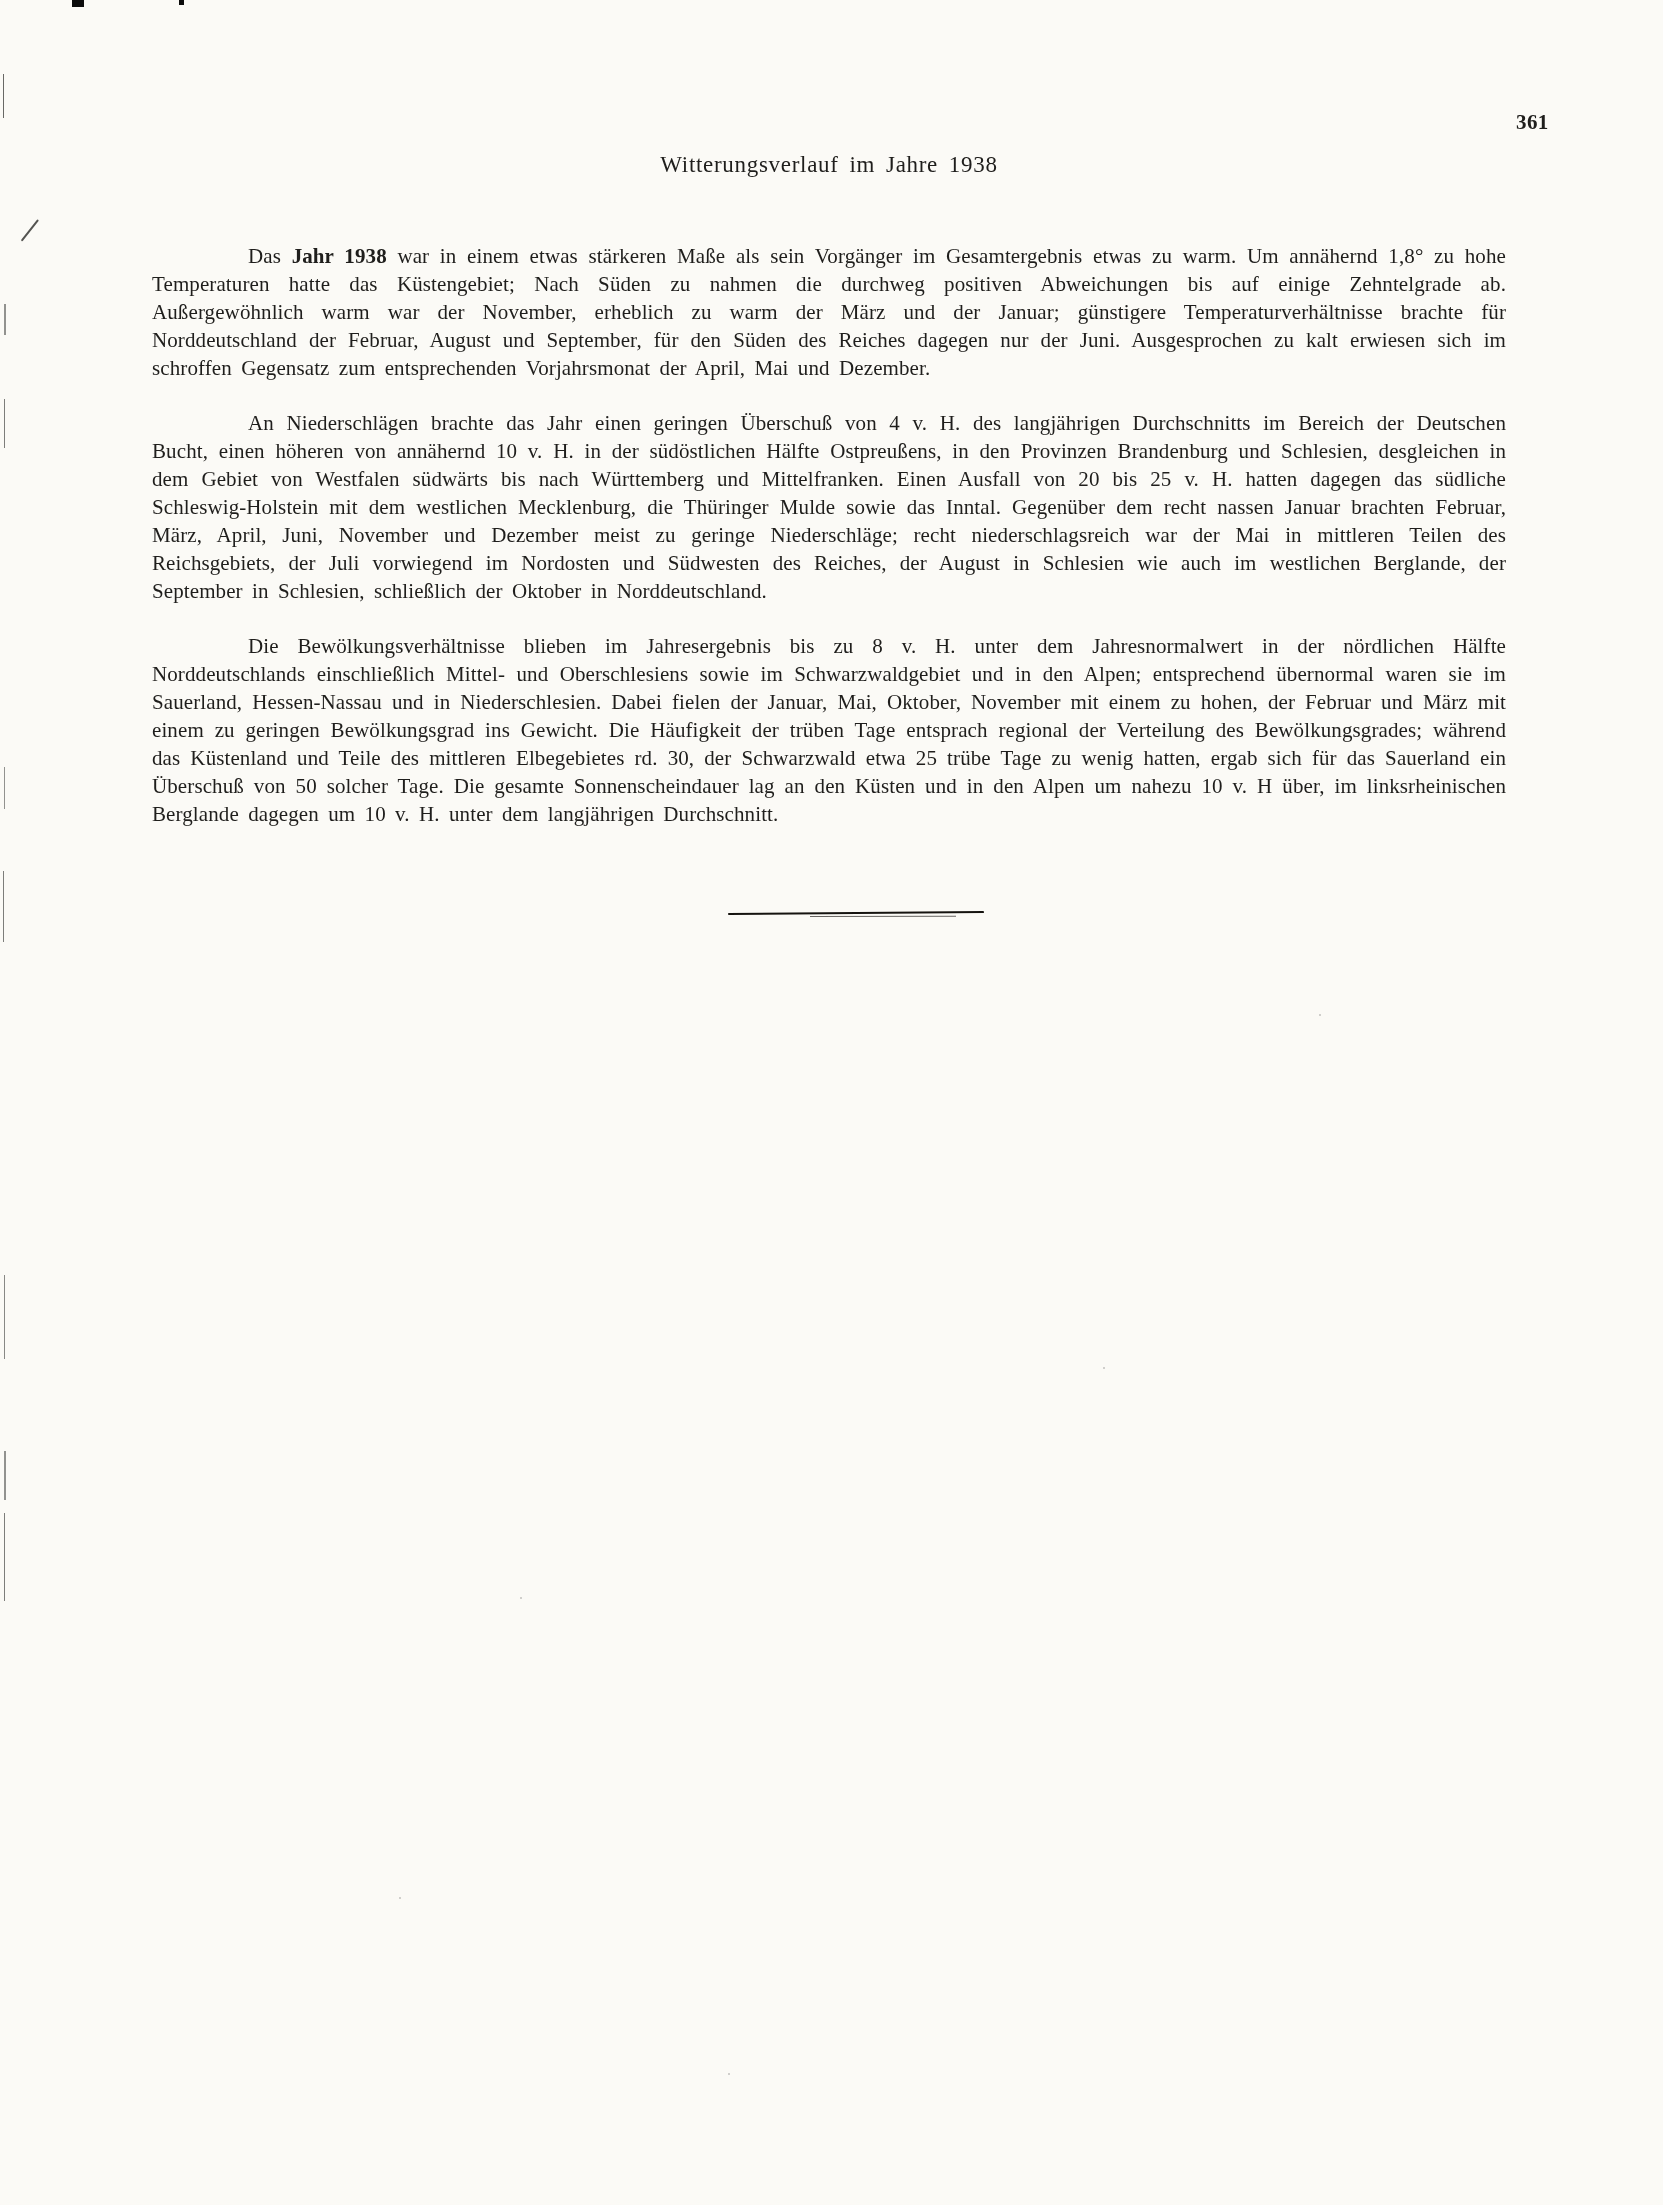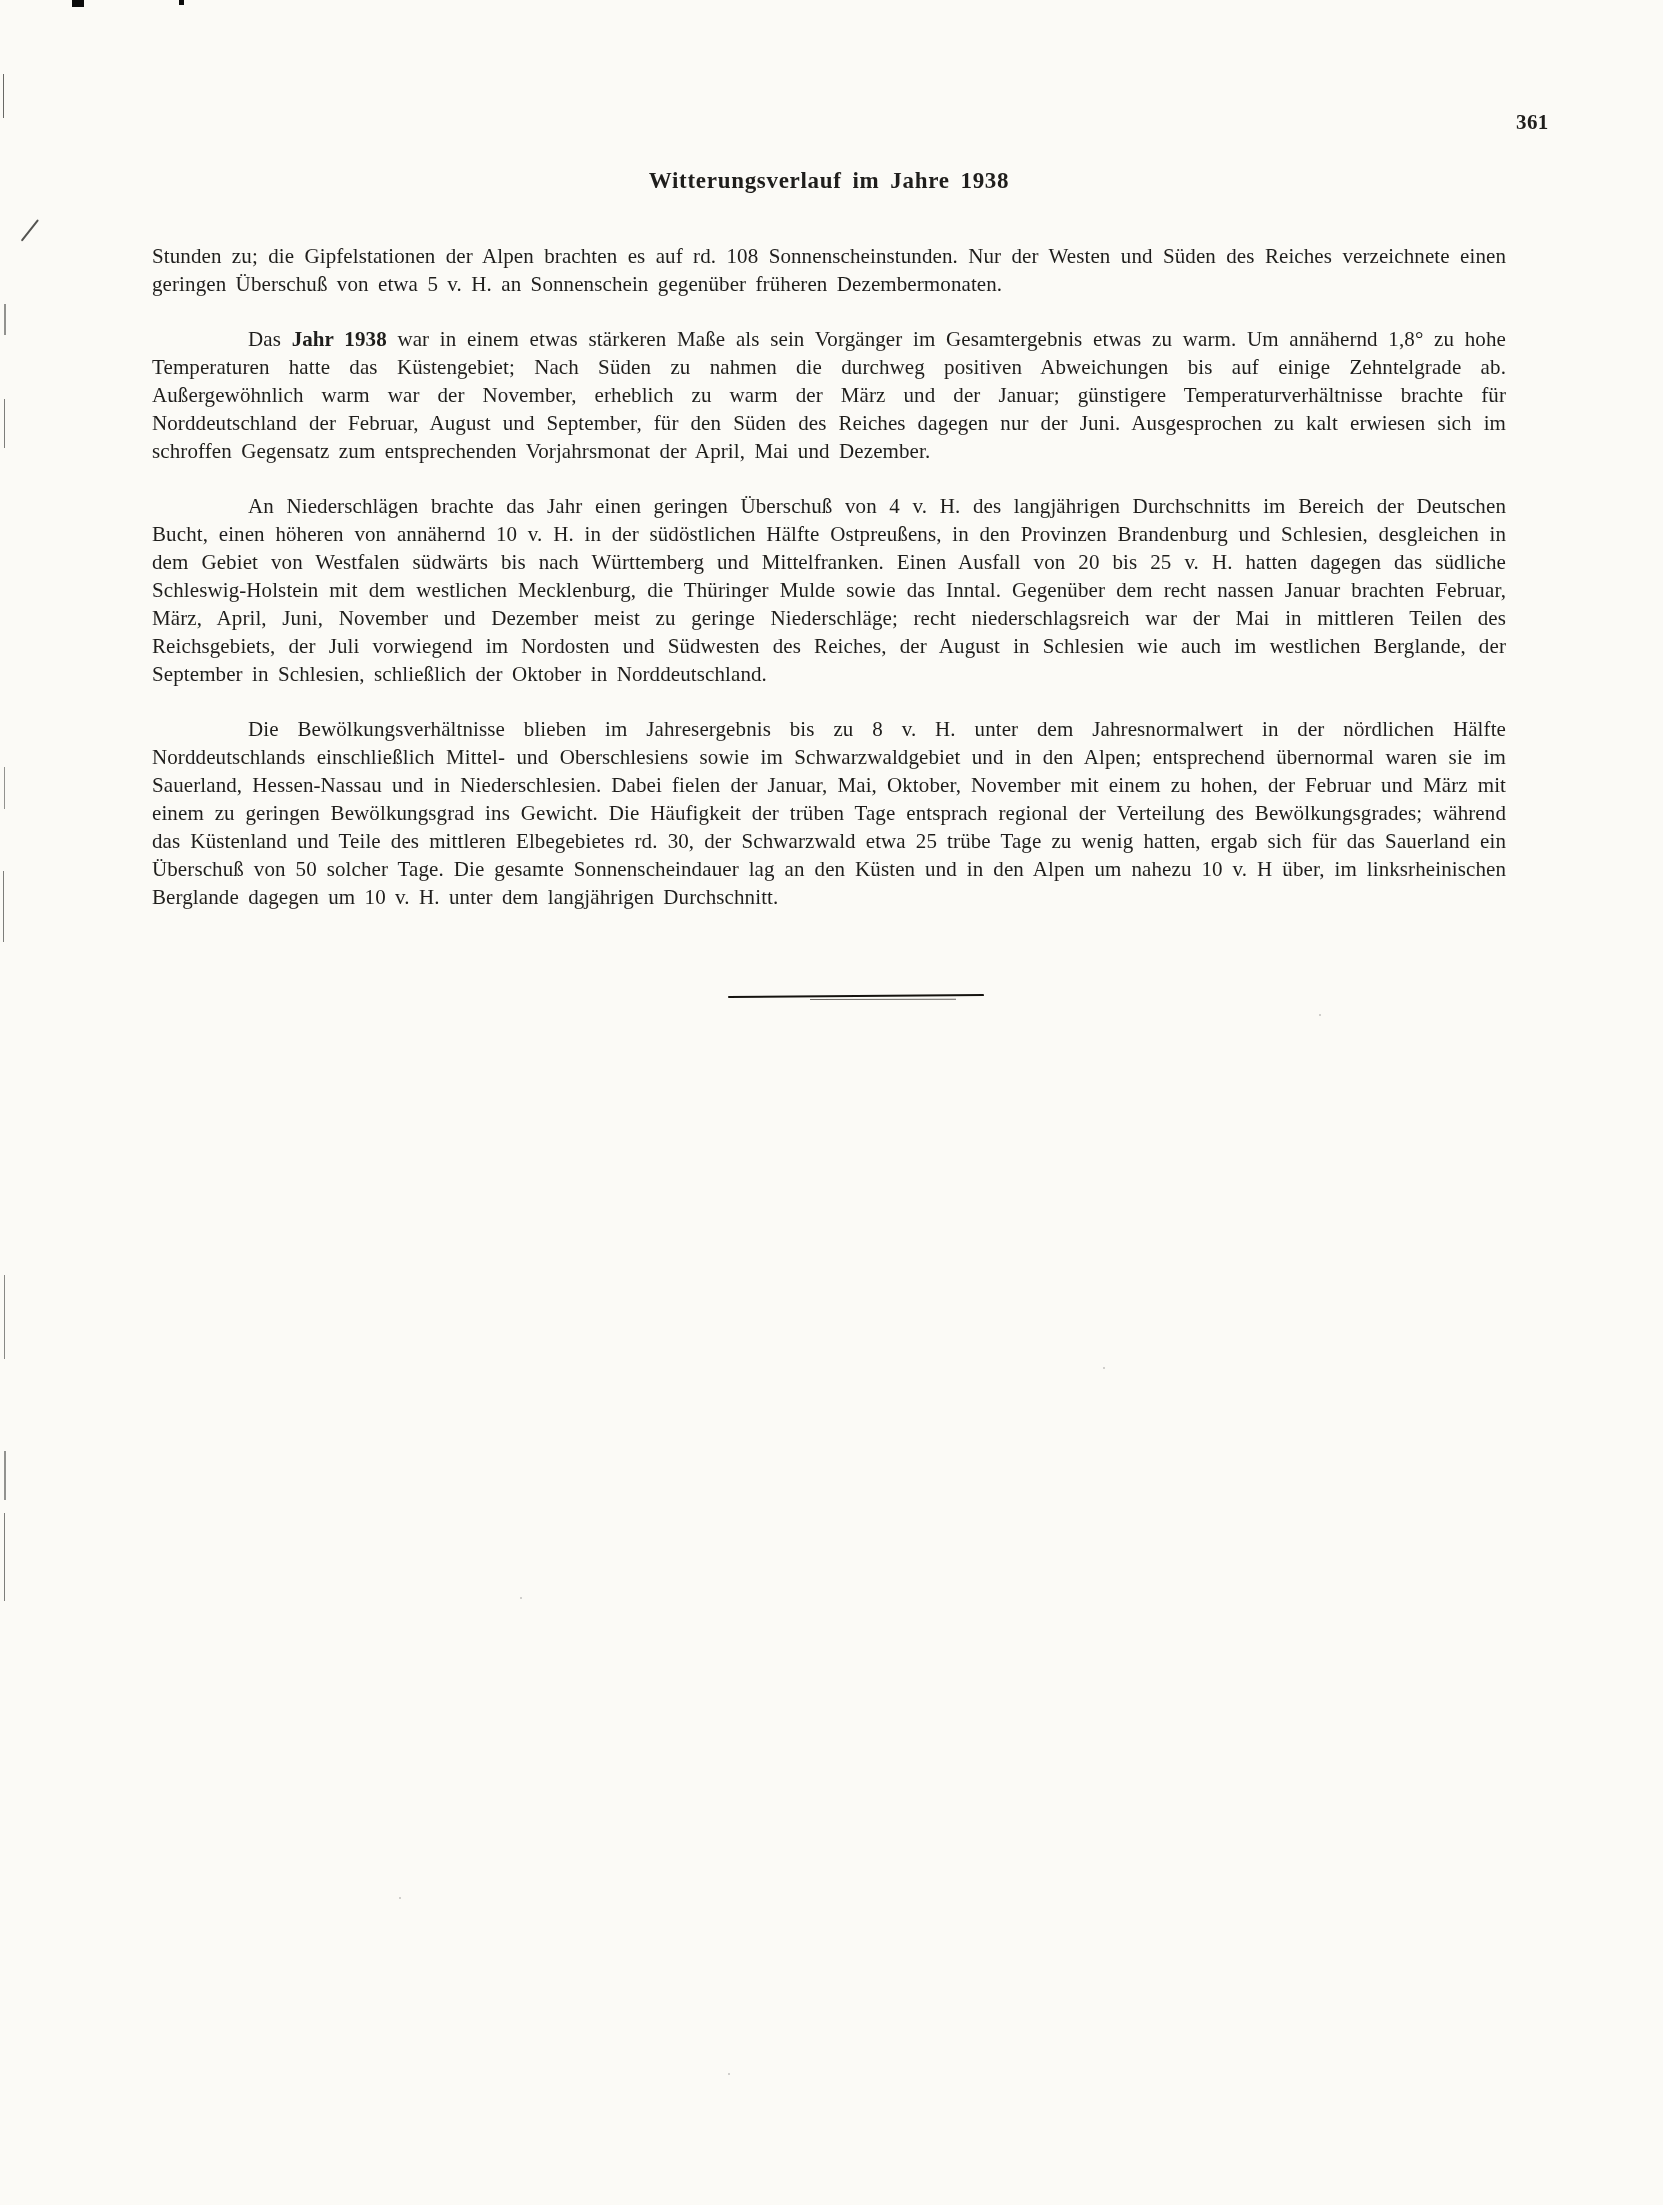--- a/index.html
+++ b/index.html
@@ -18,27 +18,27 @@
     position: absolute;
     top: 110px;
     left: 1516px;
     font-size: 21px;
     font-weight: 700;
     letter-spacing: 0.4px;
   }
 
   .title {
     position: absolute;
-    top: 168px;
+    top: 152px;
     left: 152px;
     width: 1354px;
     margin: 0;
     text-align: center;
     font-size: 23px;
-    font-weight: 700;
+    font-weight: 400;
     letter-spacing: 0.7px;
     word-spacing: 4.4px;
   }
 
   .content {
     position: absolute;
     top: 242px;
     left: 152px;
     width: 1354px;
   }
@@ -103,21 +103,20 @@
 <body>
 
 <div class="page">
 
   <div class="page-number">361</div>
 
   <h1 class="title">Witterungsverlauf im Jahre 1938</h1>
 
   <div class="content">
 
-    <p class="para">Stunden zu; die Gipfelstationen der Alpen brachten es auf rd. 108 Sonnenscheinstunden. Nur der Westen und Süden des Reiches verzeichnete einen geringen Überschuß von etwa 5 v. H. an Sonnenschein gegenüber früheren Dezembermonaten.</p>
 
     <p class="para indent"><span>Das </span><strong>Jahr 1938</strong><span> war in einem etwas stärkeren Maße als sein Vorgänger im Gesamtergebnis etwas zu warm. Um annähernd 1,8° zu hohe Temperaturen hatte das Küstengebiet; Nach Süden zu nahmen die durchweg positiven Abweichungen bis auf einige Zehntelgrade ab. Außergewöhnlich warm war der November, erheblich zu warm der März und der Januar; günstigere Temperaturverhältnisse brachte für Norddeutschland der Februar, August und September, für den Süden des Reiches dagegen nur der Juni. Ausgesprochen zu kalt erwiesen sich im schroffen Gegensatz zum entsprechenden Vorjahrsmonat der April, Mai und Dezember.</span></p>
 
     <p class="para indent">An Niederschlägen brachte das Jahr einen geringen Überschuß von 4 v. H. des langjährigen Durchschnitts im Bereich der Deutschen Bucht, einen höheren von annähernd 10 v. H. in der südöstlichen Hälfte Ostpreußens, in den Provinzen Brandenburg und Schlesien, desgleichen in dem Gebiet von Westfalen südwärts bis nach Württemberg und Mittelfranken. Einen Ausfall von 20 bis 25 v. H. hatten dagegen das südliche Schleswig-Holstein mit dem westlichen Mecklenburg, die Thüringer Mulde sowie das Inntal. Gegenüber dem recht nassen Januar brachten Februar, März, April, Juni, November und Dezember meist zu geringe Niederschläge; recht niederschlagsreich war der Mai in mittleren Teilen des Reichsgebiets, der Juli vorwiegend im Nordosten und Südwesten des Reiches, der August in Schlesien wie auch im westlichen Berglande, der September in Schlesien, schließlich der Oktober in Norddeutschland.</p>
 
     <p class="para indent">Die Bewölkungsverhältnisse blieben im Jahresergebnis bis zu 8 v. H. unter dem Jahresnormalwert in der nördlichen Hälfte Norddeutschlands einschließlich Mittel- und Oberschlesiens sowie im Schwarzwaldgebiet und in den Alpen; entsprechend übernormal waren sie im Sauerland, Hessen-Nassau und in Niederschlesien. Dabei fielen der Januar, Mai, Oktober, November mit einem zu hohen, der Februar und März mit einem zu geringen Bewölkungsgrad ins Gewicht. Die Häufigkeit der trüben Tage entsprach regional der Verteilung des Bewölkungsgrades; während das Küstenland und Teile des mittleren Elbegebietes rd. 30, der Schwarzwald etwa 25 trübe Tage zu wenig hatten, ergab sich für das Sauerland ein Überschuß von 50 solcher Tage. Die gesamte Sonnenscheindauer lag an den Küsten und in den Alpen um nahezu 10 v. H über, im linksrheinischen Berglande dagegen um 10 v. H. unter dem langjährigen Durchschnitt.</p>
 
     <div class="divider"></div>
   </div>
 

